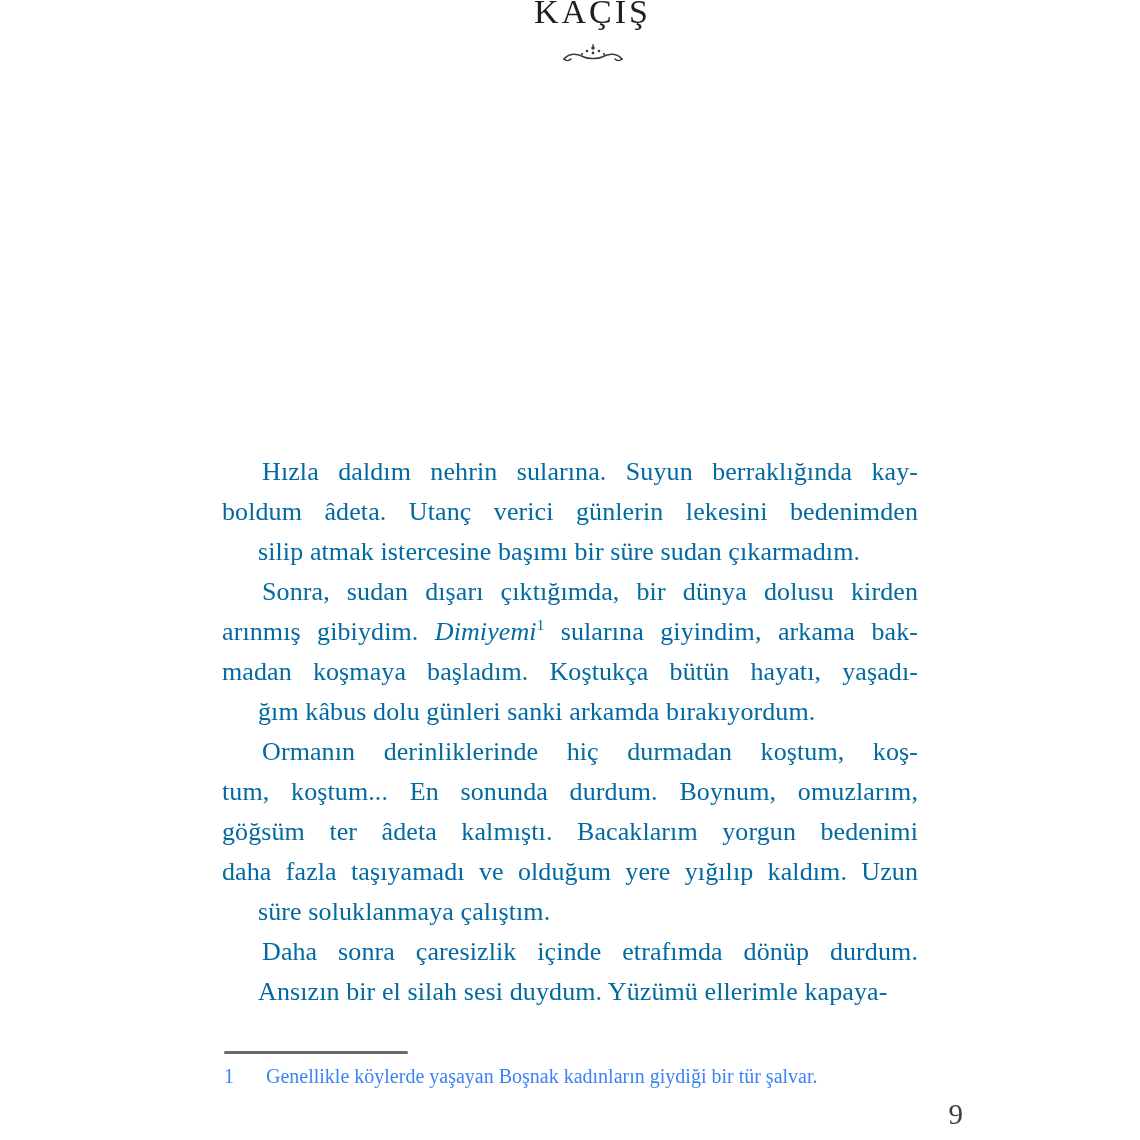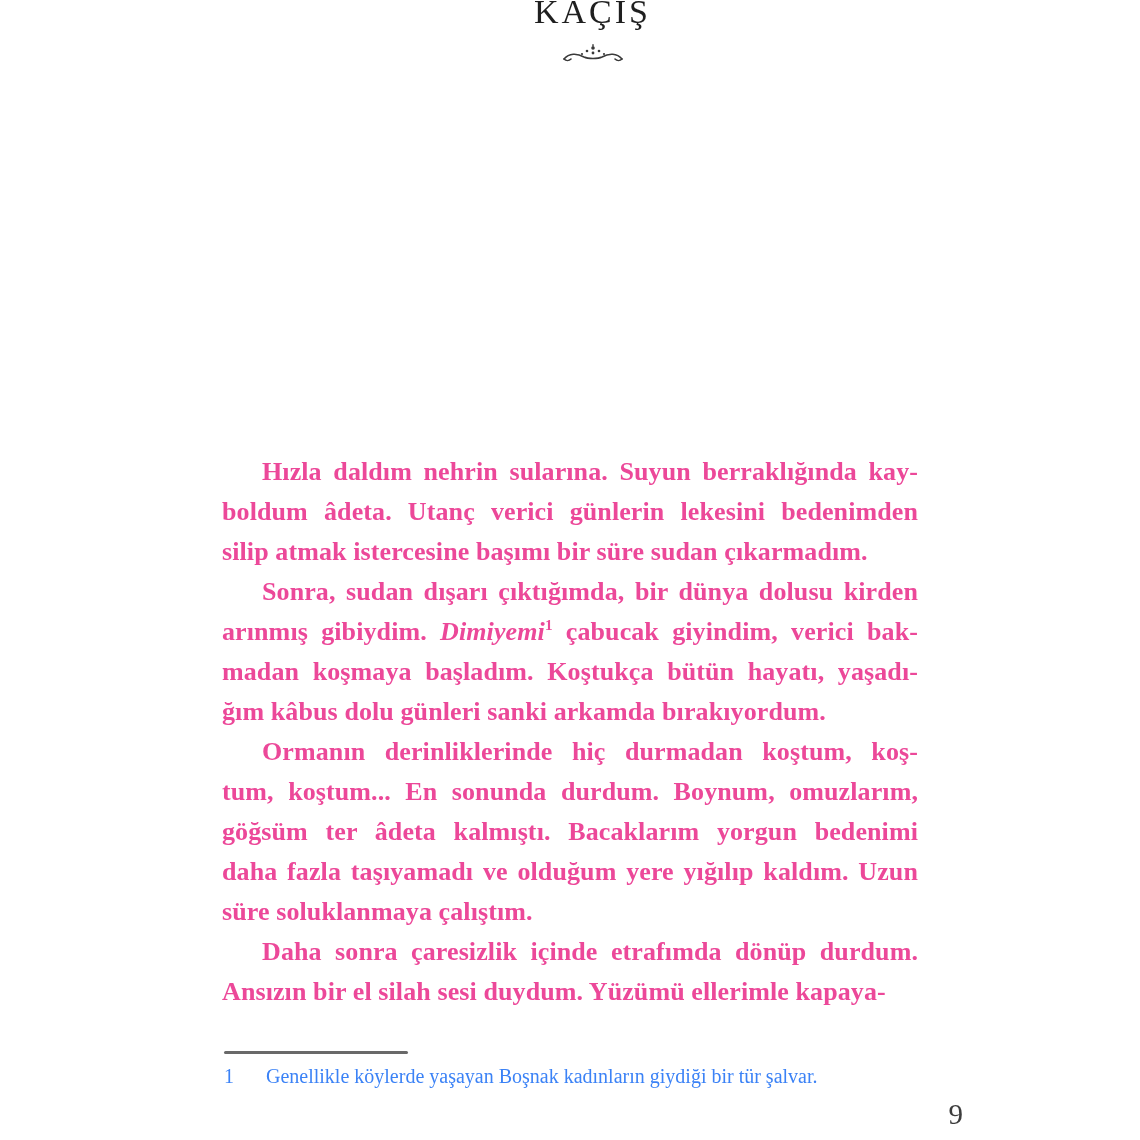--- a/index.html
+++ b/index.html
@@ -37,30 +37,30 @@
     display: flex;
     justify-content: center;
   }
   .body-text {
     position: absolute;
     left: 222px;
     top: 452px;
     width: 696px;
     font-size: 26px;
     line-height: 40px;
-    color: #ec4899;
+    color: #0369a1;
     letter-spacing: 0.1px;
-    font-weight: bold;
   }
   .line {
     text-align: justify;
     text-align-last: justify;
   }
   .line.para-end {
     text-align-last: left;
+    margin-left: 36px;
   }
   .line.indent {
     text-indent: 40px;
   }
   .line i {
     font-style: italic;
     margin-top: 42px;
   }
   .line sup {
     font-size: 0.58em;
@@ -123,21 +123,21 @@
         </g>
       </svg>
     </span>
   </div>
 
   <div class="body-text">
       <div class="line indent">Hızla daldım nehrin sularına. Suyun berraklığında kay-</div>
       <div class="line">boldum âdeta. Utanç verici günlerin lekesini bedenimden</div>
       <div class="line para-end">silip atmak istercesine başımı bir süre sudan çıkarmadım.</div>
       <div class="line indent">Sonra, sudan dışarı çıktığımda, bir dünya dolusu kirden</div>
-      <div class="line"><span>arınmış gibiydim. </span><i>Dimiyemi</i><sup>1</sup><span> çabucak giyindim, verici bak-</span></div>
+      <div class="line"><span>arınmış gibiydim. </span><i>Dimiyemi</i><sup>1</sup><span> sularına giyindim, arkama bak-</span></div>
       <div class="line">madan koşmaya başladım. Koştukça bütün hayatı, yaşadı-</div>
       <div class="line para-end">ğım kâbus dolu günleri sanki arkamda bırakıyordum.</div>
       <div class="line indent">Ormanın derinliklerinde hiç durmadan koştum, koş-</div>
       <div class="line">tum, koştum... En sonunda durdum. Boynum, omuzlarım,</div>
       <div class="line">göğsüm ter âdeta kalmıştı. Bacaklarım yorgun bedenimi</div>
       <div class="line">daha fazla taşıyamadı ve olduğum yere yığılıp kaldım. Uzun</div>
       <div class="line para-end">süre soluklanmaya çalıştım.</div>
       <div class="line indent">Daha sonra çaresizlik içinde etrafımda dönüp durdum.</div>
       <div class="line para-end">Ansızın bir el silah sesi duydum. Yüzümü ellerimle kapaya-</div>
     </div>

